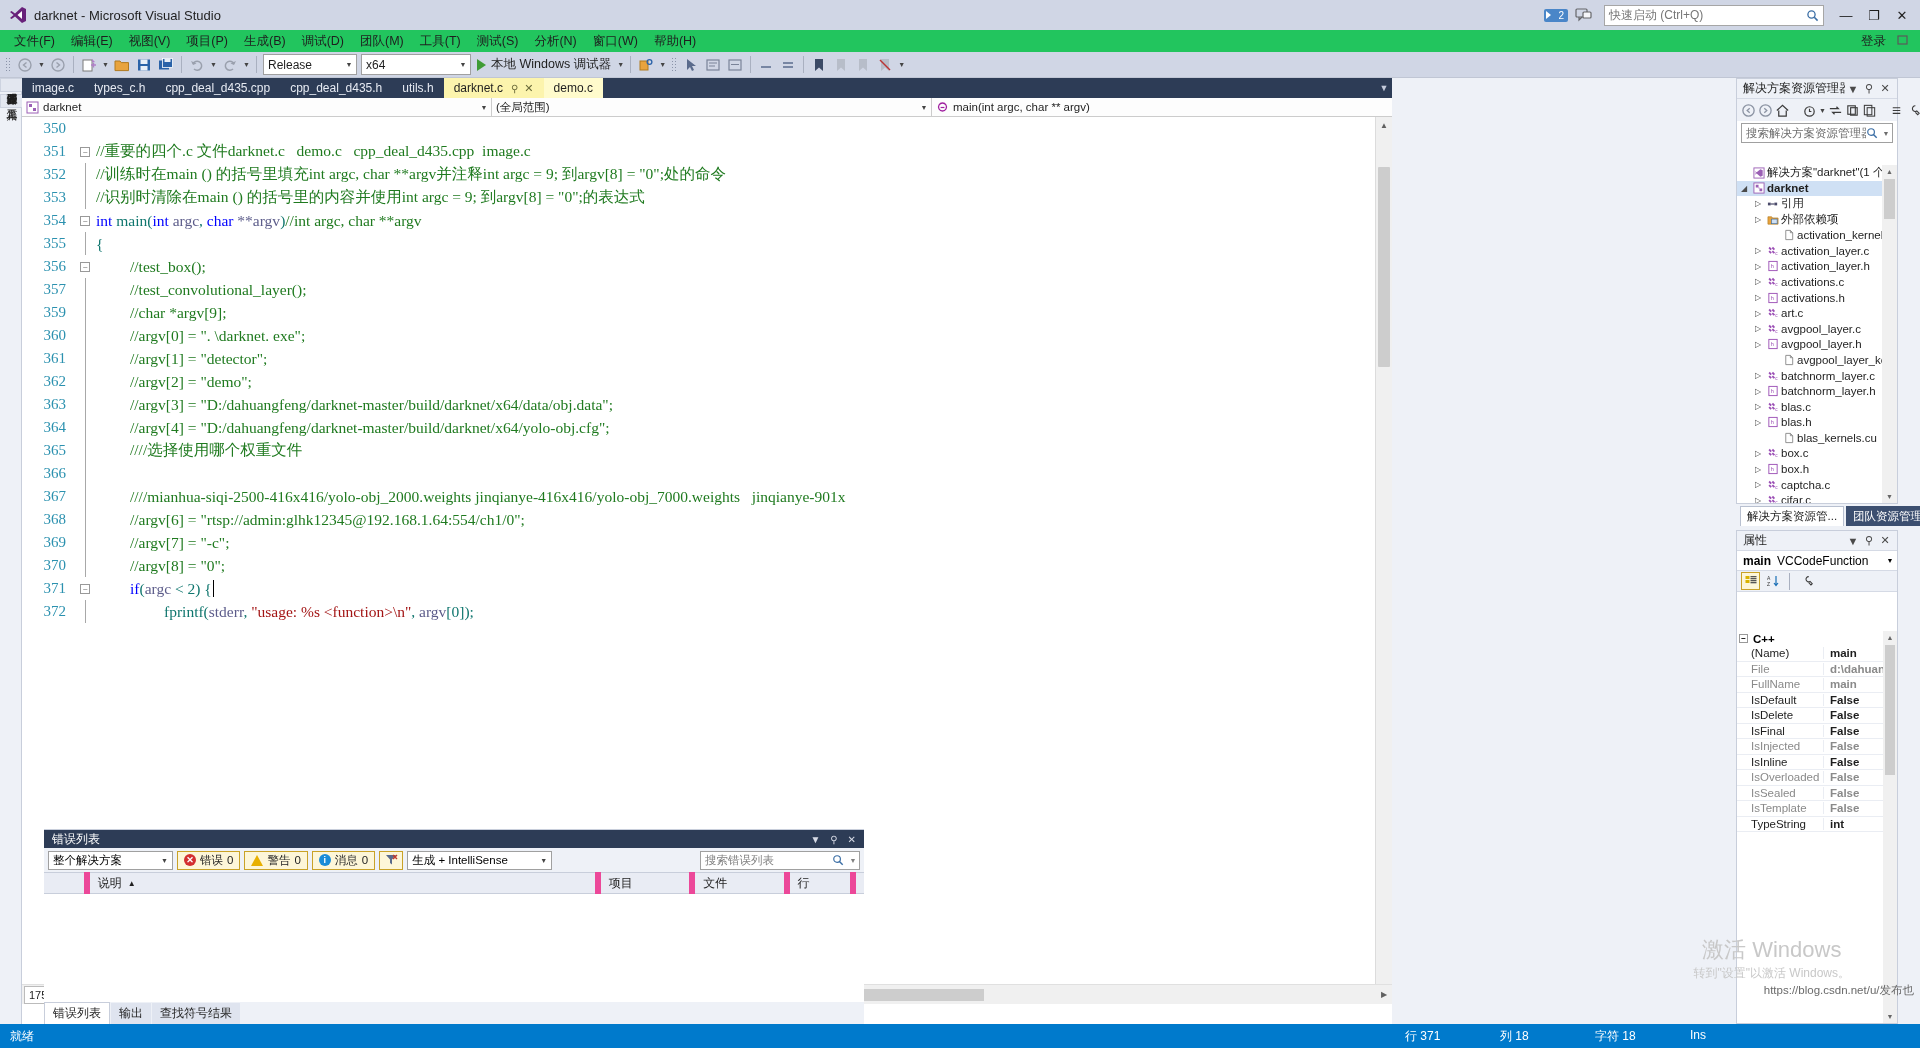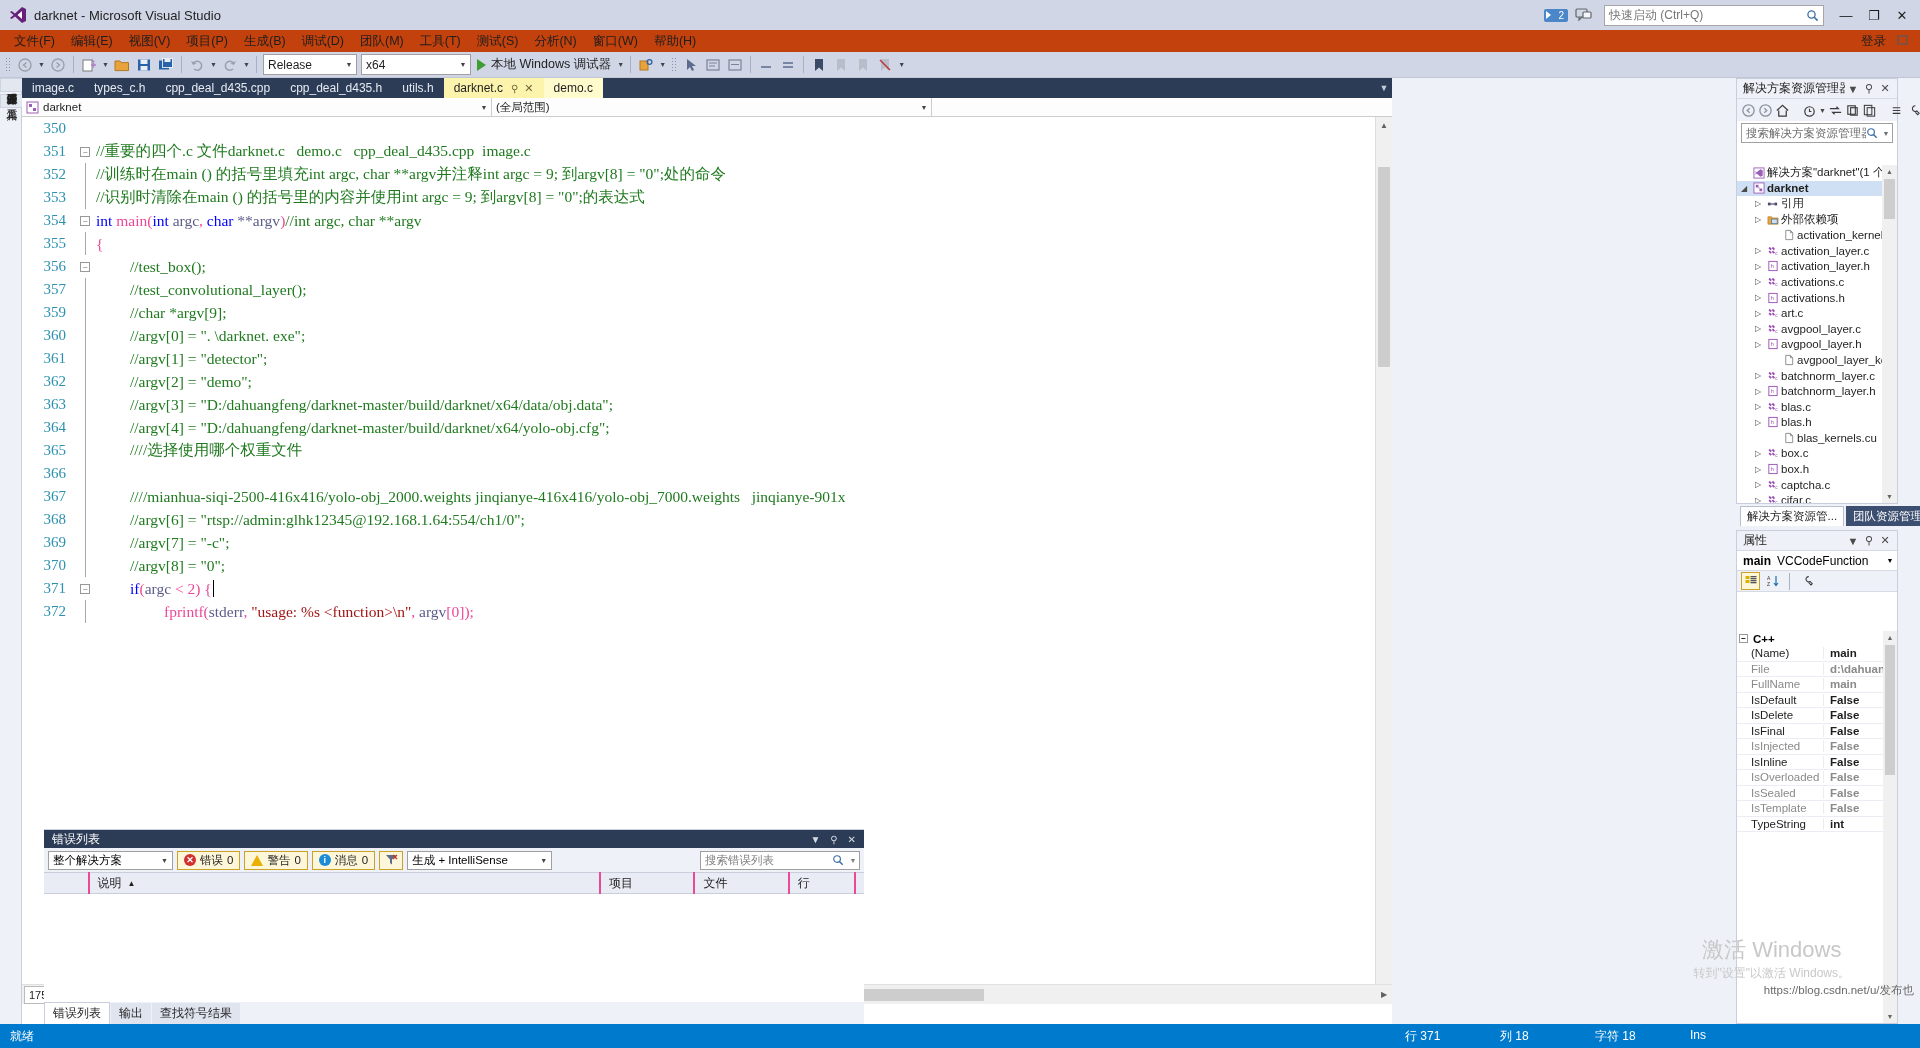--- a/index.html
+++ b/index.html
@@ -39,21 +39,21 @@
     display: flex; align-items: center; padding: 0 4px; font-size: 12px; color: #767676;
     margin-right: 8px;
   }
   .quick-launch span { flex: 1; }
   .win-btns { display: flex; margin-right: 4px; }
   .win-btn { width: 28px; height: 28px; display:flex; align-items:center; justify-content:center;
              font-size: 13px; color:#1e1e1e; }
 
   
   .menubar {
-    height: 22px; background: #c2410c; display: flex; align-items: center;
+    height: 22px; background: #22c55e; display: flex; align-items: center;
     padding-left: 6px; position: relative;
   }
   .menu-item { padding: 2px 8px; font-size: 12.5px; color: #1e1e1e; white-space: nowrap; }
   .menubar-right { position:absolute; right: 8px; display:flex; align-items:center; gap:10px; }
   .signin { font-size: 12.5px; color: #1e1e1e; }
 
   
   .toolbar {
     height: 26px; background: #d0d6e5; display: flex; align-items: center;
     padding-left: 2px; border-bottom: 1px solid #c0c6d4;
@@ -118,21 +118,21 @@
   .lineno { width:52px; text-align:right; padding-right:8px; color:#2b91af; font-size:15px;
             font-family:"Liberation Serif", serif; flex:none; }
   .foldcol { width:22px; flex:none; display:flex; align-items:center; justify-content:center;
              position:relative; height:23px; }
   .fold-box { width:10px; height:10px; border:1px solid #999; color:#555; font-size:9px;
               line-height:8px; text-align:center; background:#fff; }
   .fold-bar { position:absolute; left:50%; top:0; bottom:0; width:1px; background:#a8a8a8; }
   .ctext { font-size:15.5px; font-family:"Liberation Serif", serif; letter-spacing:0; }
   .c-com { color: #1f7a1f; }
   .c-kw  { color: #0000ff; }
-  .c-id  { color: #ec4899; }
+  .c-id  { color: #0f766e; }
   .c-par { color: #5c5c8a; }
   .c-str { color: #a31515; }
 
   .vscroll-r { position:absolute; right:0; top:0; bottom:0; width:17px; background:#f0f0f0;
                border-left:1px solid #dcdcdc; }
   .vscroll-r .up, .vscroll-r .dn { height:17px; text-align:center; font-size:8px; color:#606060;
                line-height:17px; }
   .vthumb { position:absolute; left:2px; right:2px; background:#cdcdcd; border-radius:1px; }
 
   .hscrollrow { position:absolute; bottom:0; left:0; right:0; height:20px; background:#f0f0f0;
@@ -159,21 +159,21 @@
   .ic-err { width:12px; height:12px; border-radius:50%; background:#d32f2f; color:#fff;
             font-size:9px; line-height:12px; text-align:center; font-weight:bold; }
   .ic-warn { width:0;height:0;border-left:6px solid transparent;border-right:6px solid transparent;
              border-bottom:11px solid #e8b000; position:relative; }
   .ic-info { width:12px; height:12px; border-radius:50%; background:#1a8cd8; color:#fff;
              font-size:9px; line-height:12px; text-align:center; font-weight:bold;}
   .err-search { margin-left:auto; width:160px; height:19px; background:#fff; border:1px solid #a0a0a0;
                 display:flex; align-items:center; font-size:11.5px; color:#808080; padding-left:4px; }
   .err-head { height:22px; background:#e9ecf4; border-top:1px solid #c8cedb; border-bottom:1px solid #c8cedb;
               display:flex; align-items:center; font-size:12px; color:#1e1e1e; }
-  .err-head .cell { padding-left:8px; border-right:2px solid #ec4899; height:22px; display:flex;
+  .err-head .cell { padding-left:8px; border-right:6px solid #ec4899; height:22px; display:flex;
                     align-items:center; }
   .err-body { position:absolute; left:0; right:0; top:64px; bottom:22px; background:#fff; }
   .err-tabs { position:absolute; bottom:0; left:0; right:0; height:22px; background:#eef1f7;
               display:flex; align-items:flex-end; gap:1px; }
   .err-tab { font-size:12px; padding:2px 8px; color:#1e1e1e; background:#dfe4ef; }
   .err-tab.active { background:#fff; border:1px solid #c8cedb; border-bottom:none; }
 
   
   .rightcol { position:absolute; right:0; top:0; width:528px; bottom:0; background:#eef1f7; }
   .rc-inner { position:absolute; left:344px; right:0; top:0; bottom:0; }
@@ -486,20 +486,29 @@
                 <rect x="1" y="1" width="11" height="11" fill="#fff" stroke="#9b5fb5"></rect>
                 <path d="M3 3 h3 v3 h-3z M7 7 h3 v3 h-3z" fill="#9b5fb5"></path>
               </svg>
           </span>
           <span class="txt">darknet</span>
           <span class="arr">▼</span>
         </div>
         <div class="scopebox" style="width:440px;">
           <span class="txt">(全局范围)</span>
           <span class="arr">▼</span>
+        </div>
+        <div class="scopebox" style="flex:1;border-right:none;">
+          <span class="sb-ic">
+            <svg width="13" height="13" viewBox="0 0 13 13">
+                <path d="M6.5 2 a4 4 0 1 0 .01 0 z" fill="none" stroke="#a020a0" stroke-width="1.3"></path>
+                <path d="M4.6 6.5 h3.8" stroke="#a020a0" stroke-width="1.2"></path>
+              </svg>
+          </span>
+          <span class="txt">main(int argc, char ** argv)</span>
         </div>
       </div>
 
       <div class="codearea">
         <div class="code-scroll" id="code-lines">
             <div class="code-line"><div class="lineno">350</div><div class="foldcol"></div><div style="padding-left: 0px;"><span class="ctext c-id"></span></div></div>
             <div class="code-line"><div class="lineno">351</div><div class="foldcol"><div class="fold-box">−</div></div><div style="padding-left: 0px;"><span class="ctext c-com">//重要的四个.c 文件darknet.c   demo.c   cpp_deal_d435.cpp  image.c</span></div></div>
             <div class="code-line"><div class="lineno">352</div><div class="foldcol"><div class="fold-bar"></div></div><div style="padding-left: 0px;"><span class="ctext c-com">//训练时在main () 的括号里填充int argc, char **argv并注释int argc = 9; 到argv[8] = "0";处的命令</span></div></div>
             <div class="code-line"><div class="lineno">353</div><div class="foldcol"><div class="fold-bar"></div></div><div style="padding-left: 0px;"><span class="ctext c-com">//识别时清除在main () 的括号里的内容并使用int argc = 9; 到argv[8] = "0";的表达式</span></div></div>
             <div class="code-line"><div class="lineno">354</div><div class="foldcol"><div class="fold-box">−</div></div><div style="padding-left: 0px;"><span class="ctext c-kw">int</span><span class="ctext c-id"> main(</span><span class="ctext c-kw">int</span><span class="ctext c-par"> argc</span><span class="ctext c-id">, </span><span class="ctext c-kw">char</span><span class="ctext c-par"> **argv</span><span class="ctext c-id">)</span><span class="ctext c-com">//int argc, char **argv</span></div></div>

